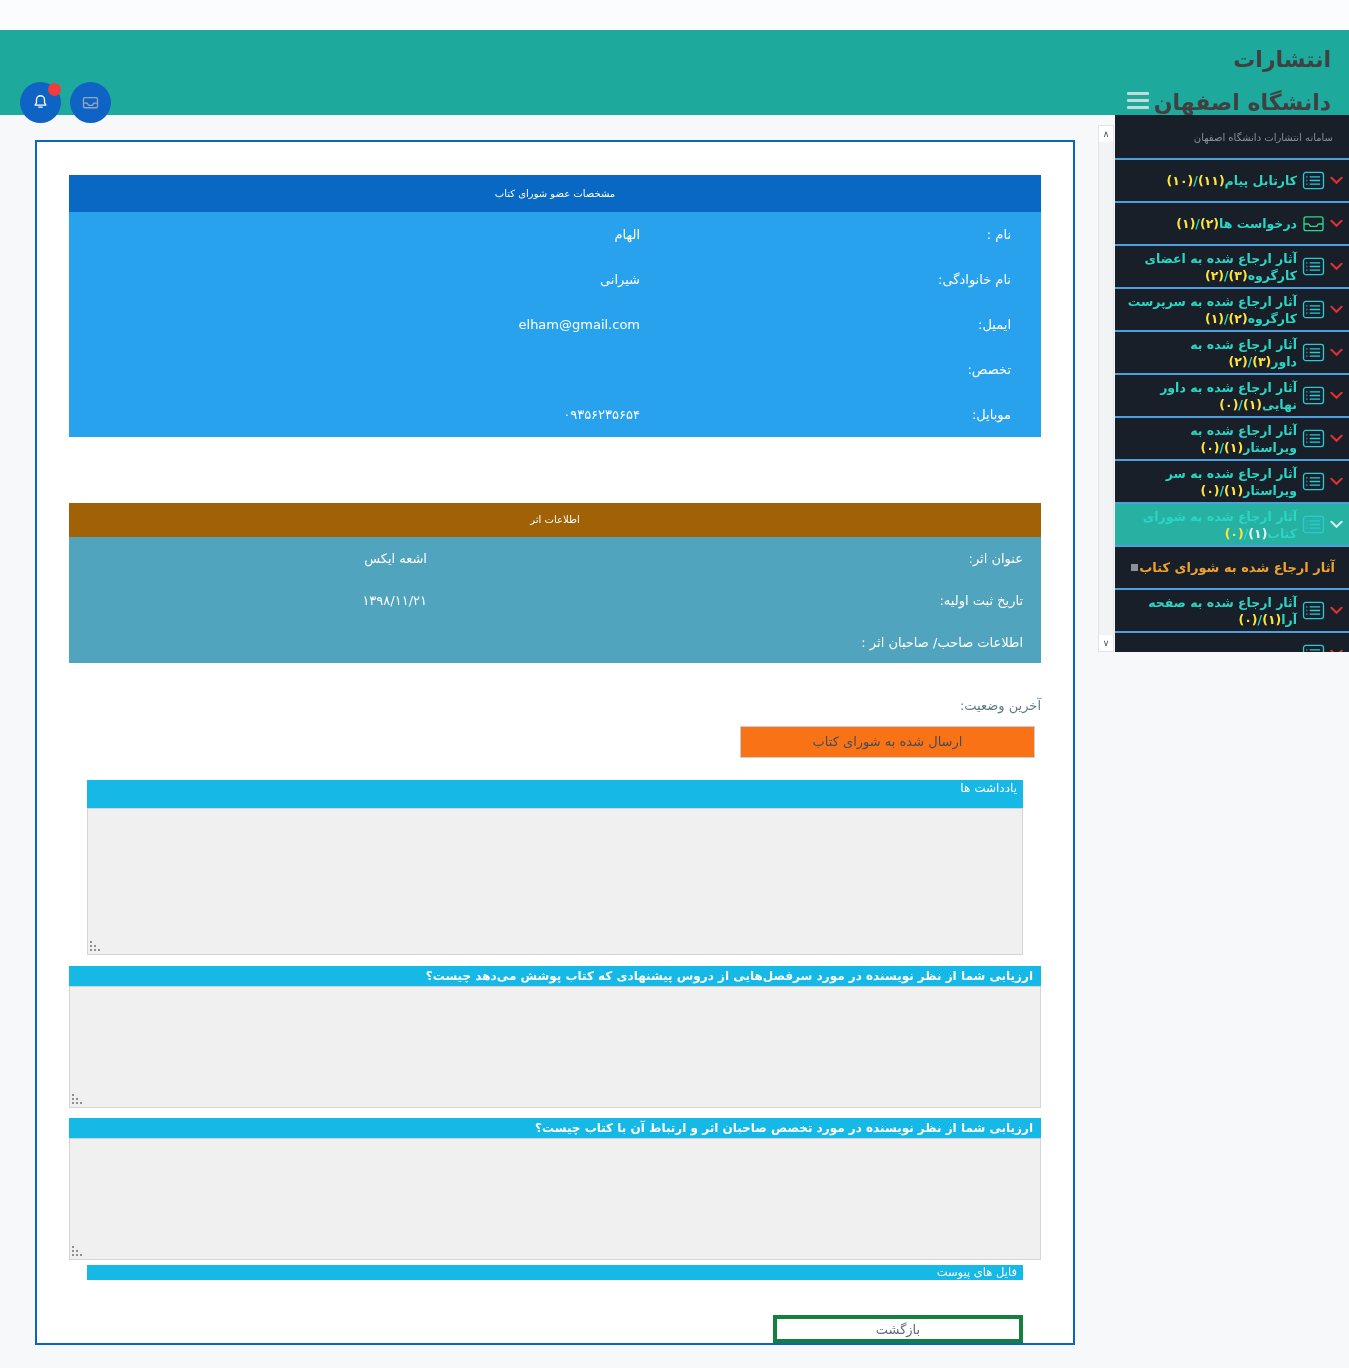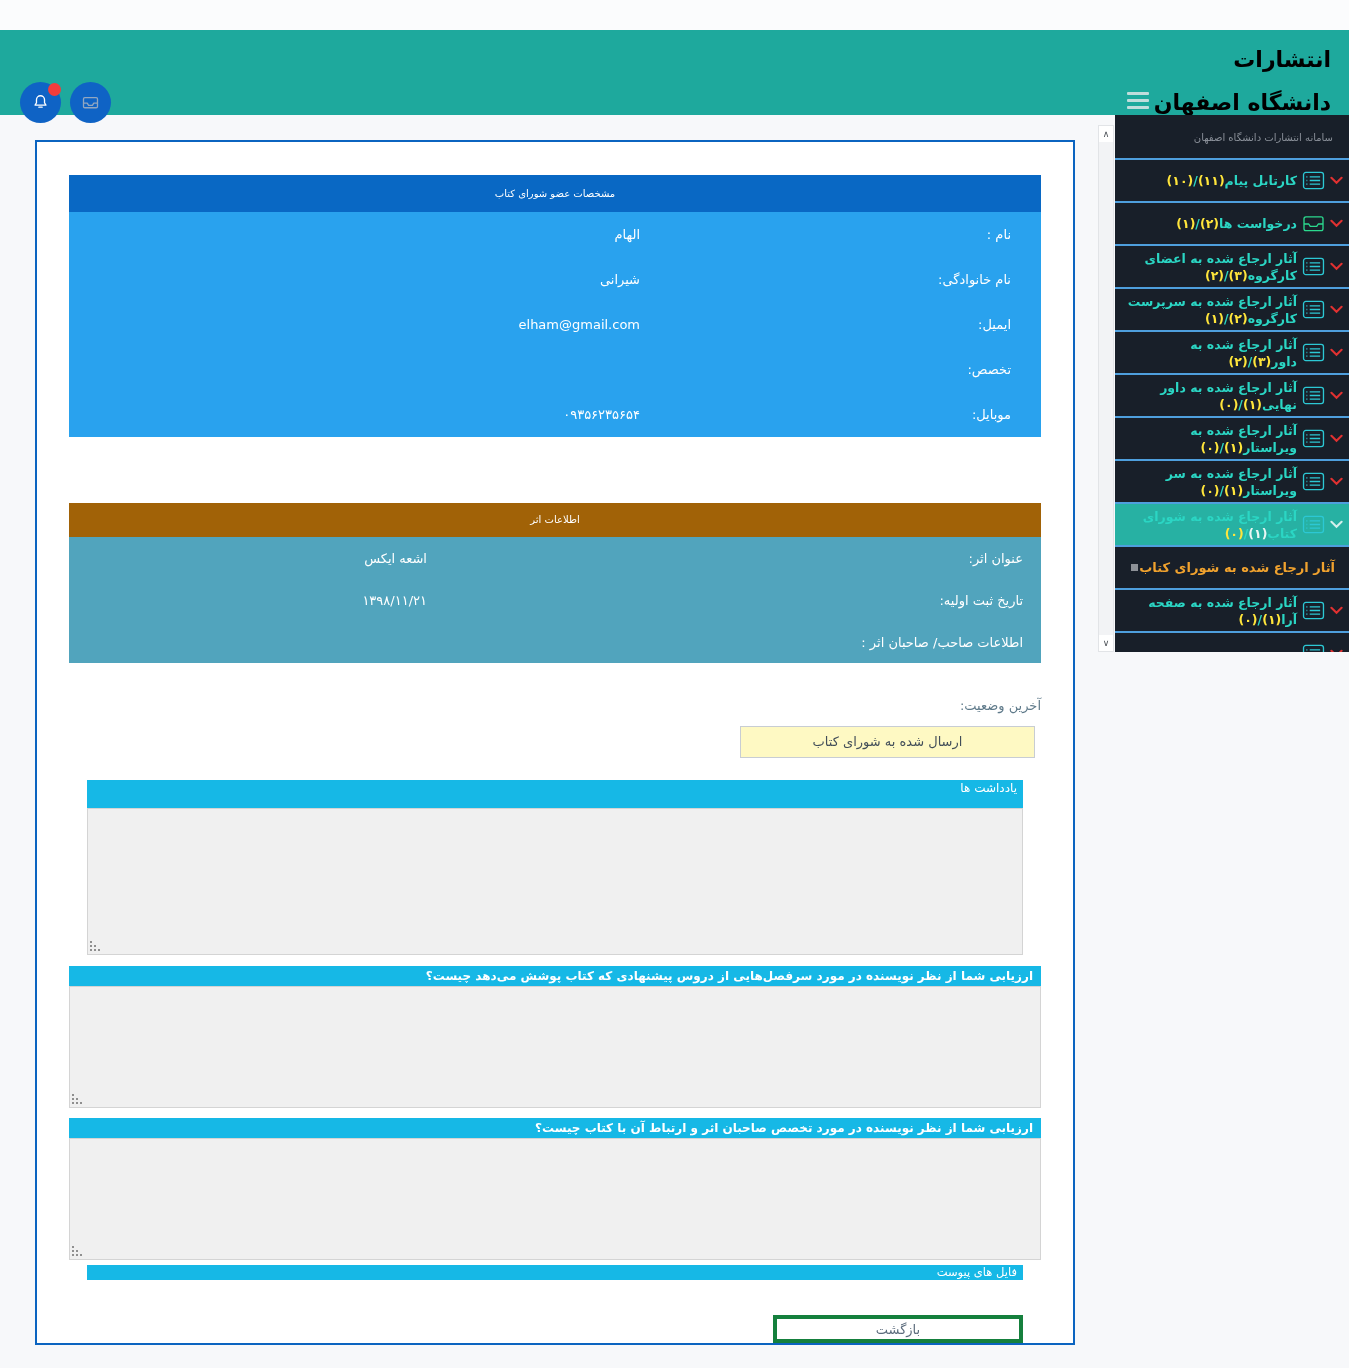--- a/index.html
+++ b/index.html
@@ -3,21 +3,21 @@
 <meta charset="utf-8">
 <style>
   * { margin:0; padding:0; box-sizing:border-box; font-family:"DejaVu Sans", sans-serif; }
   html,body { background:#f7f8fa; }
   .page { position:relative; width:1349px; height:1368px; overflow:hidden; background:#f7f8fa; direction:rtl; }
 
   
   .topstrip { position:absolute; top:0; left:0; width:1349px; height:30px; background:#fbfcfd; }
   .appbar { position:absolute; top:30px; left:0; width:1349px; height:85px; background:#1ea99d; }
   .app-title { position:absolute; top:8px; right:18px; width:178px; text-align:right;
-               color:#000000; font-size:22px; font-weight:bold; line-height:43px; }
+               color:#404040; font-size:22px; font-weight:bold; line-height:43px; }
   .hamburger { position:absolute; top:62px; right:200px; width:22px; cursor:pointer; }
   .hamburger span { display:block; width:22px; height:3px; background:#dde6e8; opacity:.85; margin-bottom:4px; border-radius:1px; }
   .appbar-actions { position:absolute; top:52px; left:20px; display:flex; gap:9px; direction:ltr; }
   .circle-btn { position:relative; width:41px; height:41px; border-radius:50%; border:none;
                 background:#0f63c5; display:flex; align-items:center; justify-content:center; cursor:pointer; }
   .badge-dot { position:absolute; top:1px; right:0; width:13px; height:13px; border-radius:50%; background:#f23c3c; }
 
   
   .sidebar { position:absolute; top:115px; right:0; width:234px; height:537px; background:#181f29; overflow:hidden; }
   .side-header { height:45px; line-height:45px; padding-left:14px; padding-right:16px; color:#8a9099; font-size:10px;
@@ -55,21 +55,21 @@
   .work .frow { height:42px; }
   .frow { display:flex; align-items:center; color:#fff; font-size:13px; padding-left:10px; }
   .member .frow { padding-right:30px; }
   .work .frow { padding-right:18px; }
   .frow .flabel { text-align:right; }
   .member .frow .flabel { flex:0 0 371px; }
   .work .frow .flabel { flex:0 0 596px; }
   .frow .fvalue { flex:1; text-align:right; }
 
   .status-label { margin-top:35px; text-align:right; color:#5f7a8a; font-size:13px; }
-  .status-input { margin:13px 6px 0 auto; width:295px; height:32px; background:#fef9c3; border:1px solid #c8cdd3;
+  .status-input { margin:13px 6px 0 auto; width:295px; height:32px; background:#f97316; border:1px solid #c8cdd3;
                   color:#424e59; font-size:13px; line-height:30px; text-align:center; }
 
   .ta-head { background:#16b8e6; color:#fff; text-align:right; overflow:hidden; }
   .ta-head.small { height:28px; line-height:16px; font-size:12px; padding:0 6px; }
   .ta-head.q { height:20px; line-height:20px; font-size:12px; font-weight:bold; padding:0 8px; }
   .narrow { margin-left:18px; margin-right:18px; }
   .notes-section { margin-top:22px; }
   .q1-section { margin-top:11px; }
   .q2-section { margin-top:10px; }
   .ta-wrap { position:relative; }

